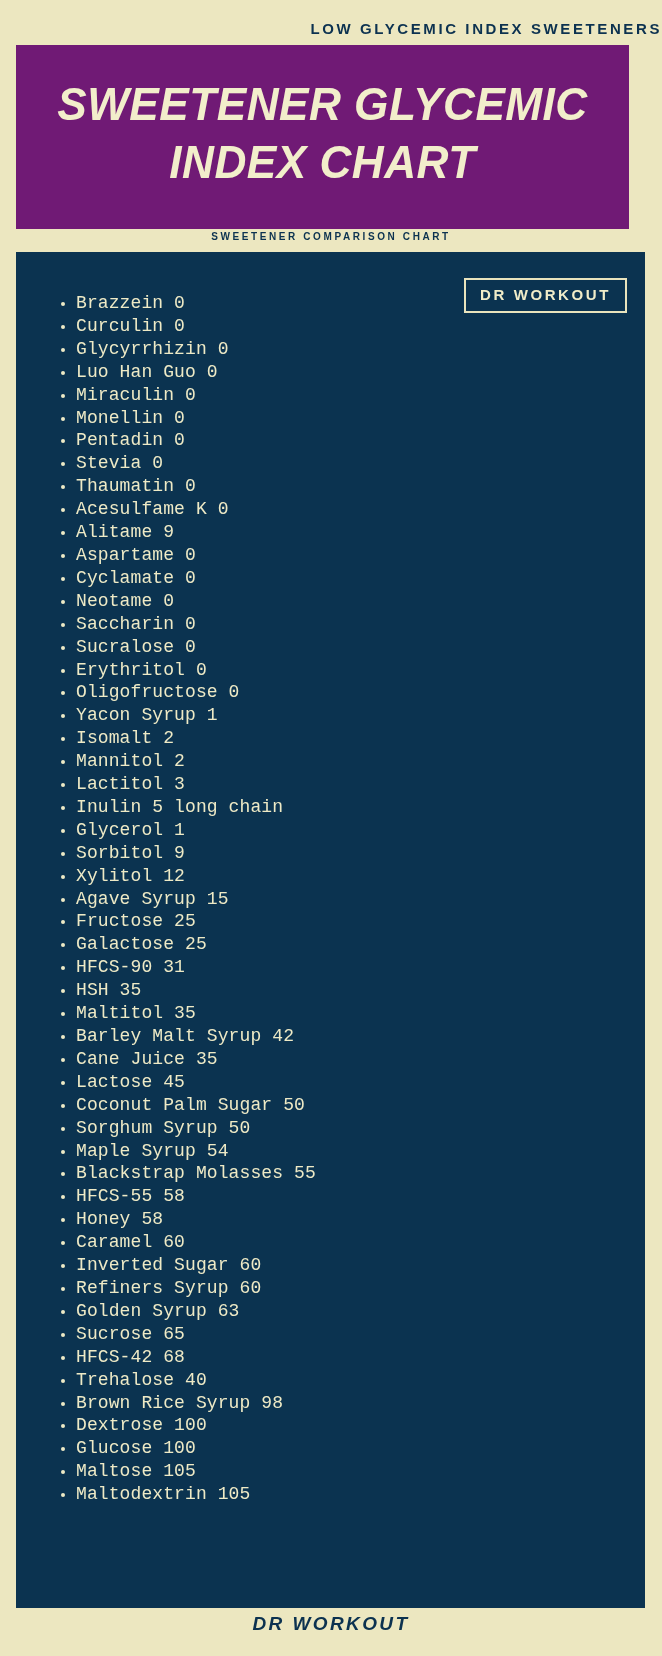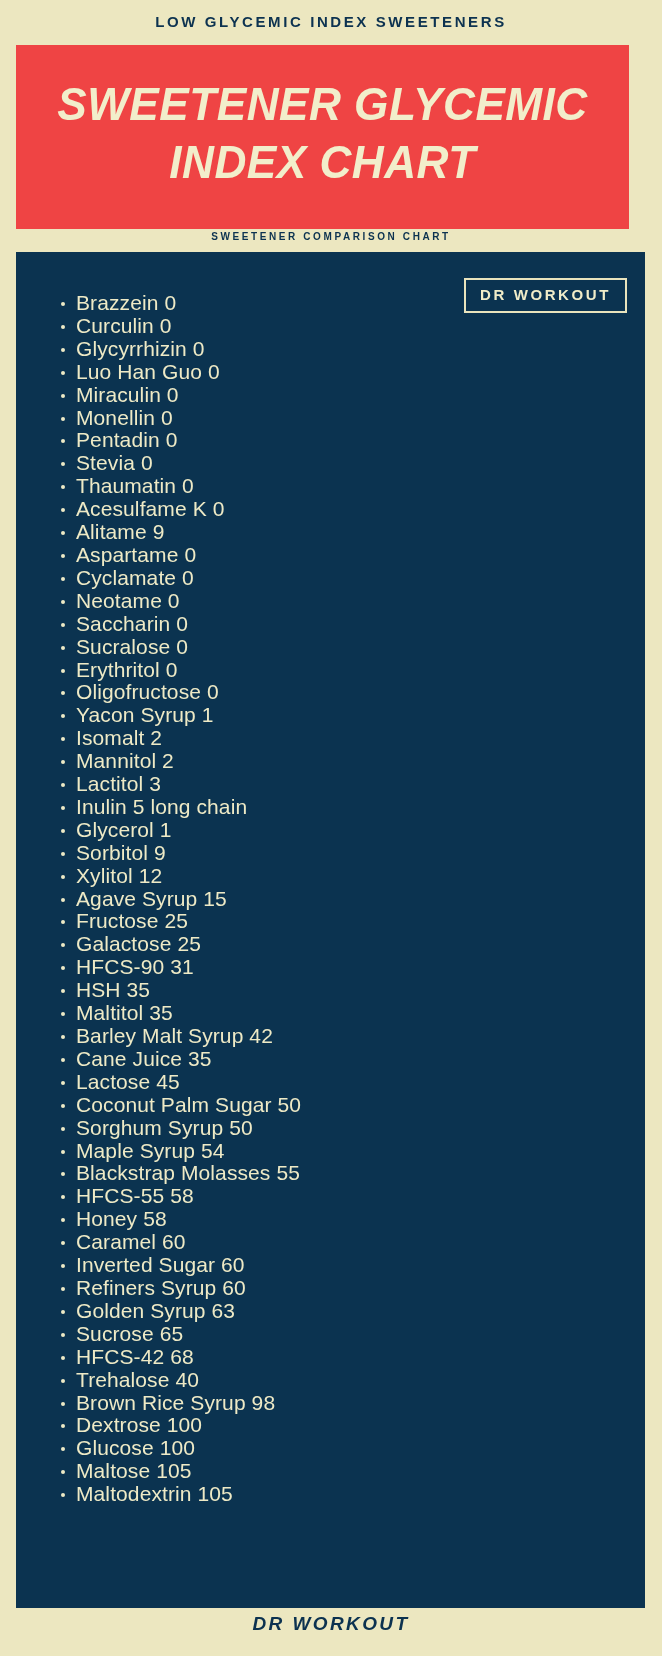--- a/index.html
+++ b/index.html
@@ -18,41 +18,41 @@
   .page {
     position: relative;
     width: 662px;
     height: 1656px;
     background: #ece7c0;
   }
 
   
   .eyebrow {
     position: absolute;
-    top: 13px;
+    top: 20px;
     left: 0;
     width: 662px;
-    text-align: center;
+    text-align: right;
     color: #0c3250;
     font-family: "Liberation Sans Narrow", "Liberation Sans", sans-serif;
     font-size: 15px;
     font-weight: bold;
     letter-spacing: 2.6px;
     line-height: 18px;
     white-space: nowrap;
   }
 
   
   .title-band {
     position: absolute;
     left: 16px;
     top: 45px;
     width: 613px;
     height: 184px;
-    background: #ef4444;
+    background: #701a75;
     display: flex;
     align-items: center;
     justify-content: center;
     box-sizing: border-box;
     padding: 6px 16px 14px 16px;
   }
   .title-band-text {
     color: #f2eecb;
     font-family: "Liberation Sans Narrow", "Liberation Sans", sans-serif;
     font-size: 47px;
@@ -113,22 +113,22 @@
     position: absolute;
     left: 38px;
     top: 40px;
     margin: 0;
     padding: 0 0 0 22px;
     list-style: none;
   }
   .list-item {
     position: relative;
     color: #eeeac6;
-    font-family: Liberation Sans, sans-serif;
-    font-size: 21px;
+    font-family: Liberation Mono, monospace;
+    font-size: 18px;
     line-height: 22.9px;
     white-space: nowrap;
     letter-spacing: 0.1px;
   }
   .list-item::before {
     content: "";
     position: absolute;
     left: -15px;
     top: 10px;
     width: 4px;

